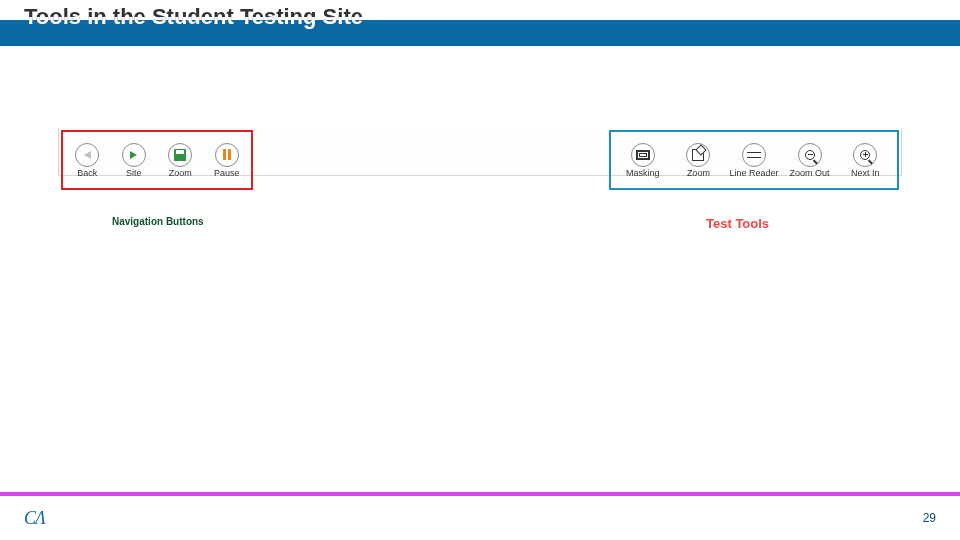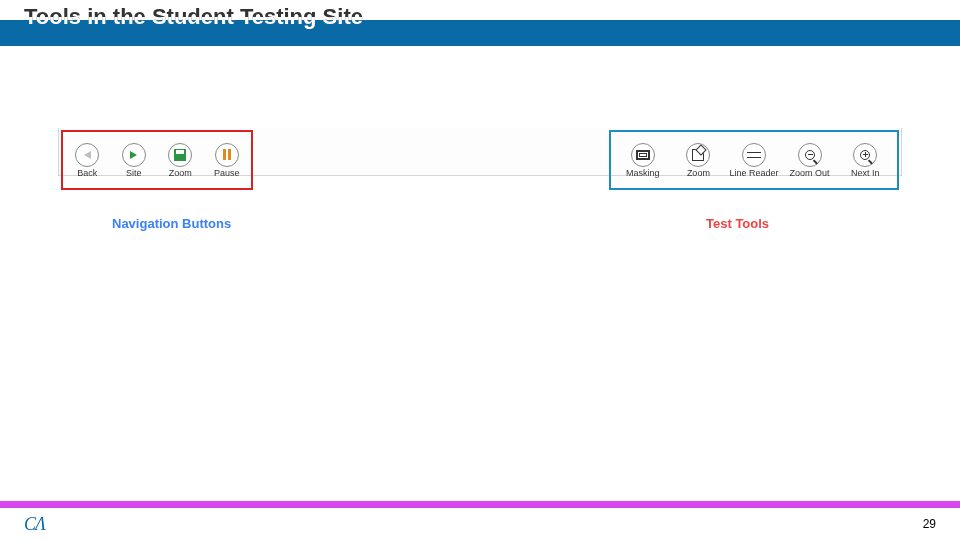--- a/index.html
+++ b/index.html
@@ -197,58 +197,58 @@
     content:"";position:absolute;right:-4px;bottom:-4px;width:5px;height:1.5px;background:#333;transform:rotate(45deg);
   }
   .zoom .m { position:absolute;top:3px;left:2px;width:5px;height:1.5px;background:#333;}
   .zoom .p { position:absolute;top:1px;left:3.5px;width:1.5px;height:5px;background:#333;}
 
   
   .label-nav {
     position: absolute;
     top: 216px;
     left: 112px;
-    font-size: 13px;
+    font-size: 10px;
     font-weight: 700;
-    color: #3b82f6;
+    color: #14532d;
   }
   .label-tools {
     position: absolute;
     top: 216px;
     left: 706px;
     font-size: 13px;
     font-weight: 700;
     color: #ef4444;
   }
 
   
   .footer {
     position: absolute;
     left: 0; right: 0; bottom: 0;
-    height: 36px;
-    border-top: 7px solid #d946ef;
+    height: 48px;
+    border-top: 4px solid #d946ef;
     display: flex;
     align-items: center;
     justify-content: space-between;
     padding: 16px 24px;
   }
   .logo {
     font-family: Georgia, serif;
     font-size: 18px;
     color: #0a6aa6;
     letter-spacing: -1px;
     font-style: italic;
     position: relative;
   }
   .logo::after{
     content:"";position:absolute;right:-2px;top:2px;width:9px;height:9px;border:2px solid #0a6aa6;border-left:none;border-bottom:none;transform:rotate(45deg) skew(10deg,10deg);display:none;
   }
   .page-num {
     font-size: 12px;
-    color: #000000;
+    color: #0c4a6e;
   }
 </style>
 </head>
 <body>
 
 <div class="title-wrap">
   <div class="title-bar"></div>
   <div class="title-text">Tools in the Student Testing Site</div>
   <div class="title-white">Tools in the Student Testing Site</div>
 </div>

